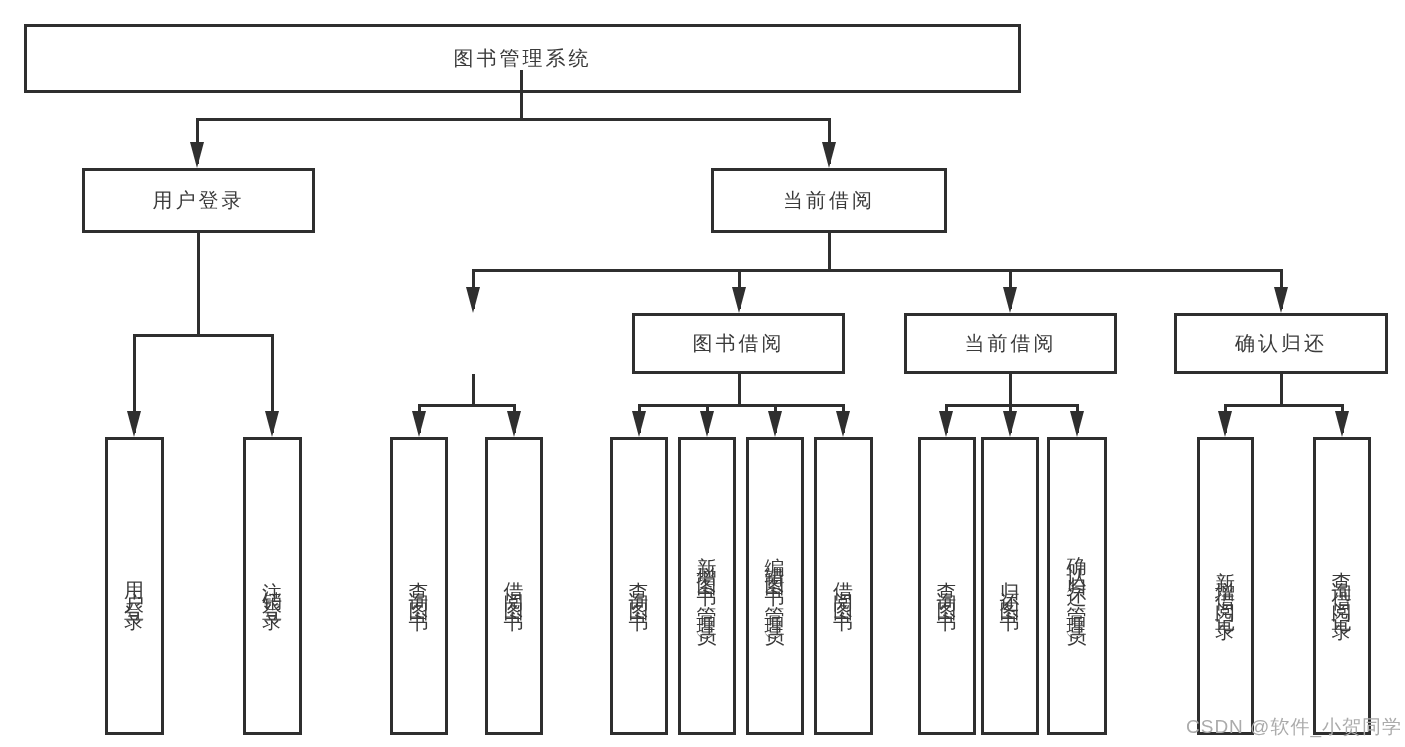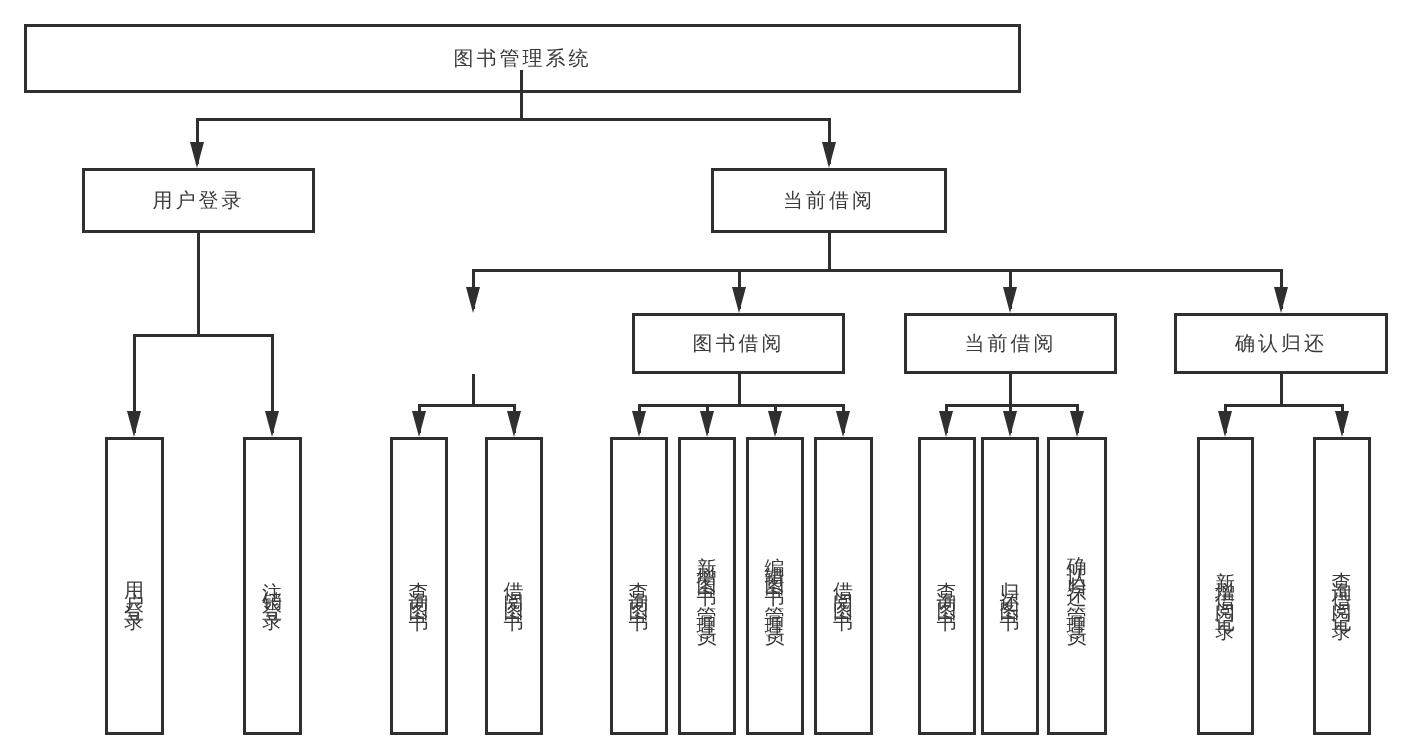--- a/index.html
+++ b/index.html
@@ -54,20 +54,21 @@
   <div class="vbox" style="left:746px;top:437px;width:58px;height:298px;">编辑图书（管理员）</div>
   <div class="vbox" style="left:814px;top:437px;width:59px;height:298px;">借阅图书</div>
 
   <div class="vbox" style="left:918px;top:437px;width:58px;height:298px;">查询图书</div>
   <div class="vbox" style="left:981px;top:437px;width:58px;height:298px;">归还图书</div>
   <div class="vbox" style="left:1047px;top:437px;width:60px;height:298px;">确认归还（管理员）</div>
 
   <div class="vbox" style="left:1197px;top:437px;width:57px;height:298px;">新增借阅记录</div>
   <div class="vbox" style="left:1313px;top:437px;width:58px;height:298px;">查询借阅记录</div>
 
+  <div class="wm">CSDN @软件_小贺同学</div>
 <div class="cline" style="left: 519.5px; top: 70px; width: 3px; height: 50px;"></div>
     <div class="cline" style="left: 196.5px; top: 233px; width: 3px; height: 104px;"></div>
     <div class="cline" style="left: 827.5px; top: 233px; width: 3px; height: 39px;"></div>
     <div class="cline" style="left: 471.5px; top: 374px; width: 3px; height: 33px;"></div>
     <div class="cline" style="left: 737.5px; top: 374px; width: 3px; height: 33px;"></div>
     <div class="cline" style="left: 1008.5px; top: 374px; width: 3px; height: 33px;"></div>
     <div class="cline" style="left: 1279.5px; top: 374px; width: 3px; height: 33px;"></div>
     <div class="cline" style="left: 195.5px; top: 117.5px; width: 635px; height: 3px;"></div>
     <div class="cline" style="left: 132.5px; top: 333.5px; width: 141px; height: 3px;"></div>
     <div class="cline" style="left: 471.5px; top: 268.5px; width: 811px; height: 3px;"></div>

